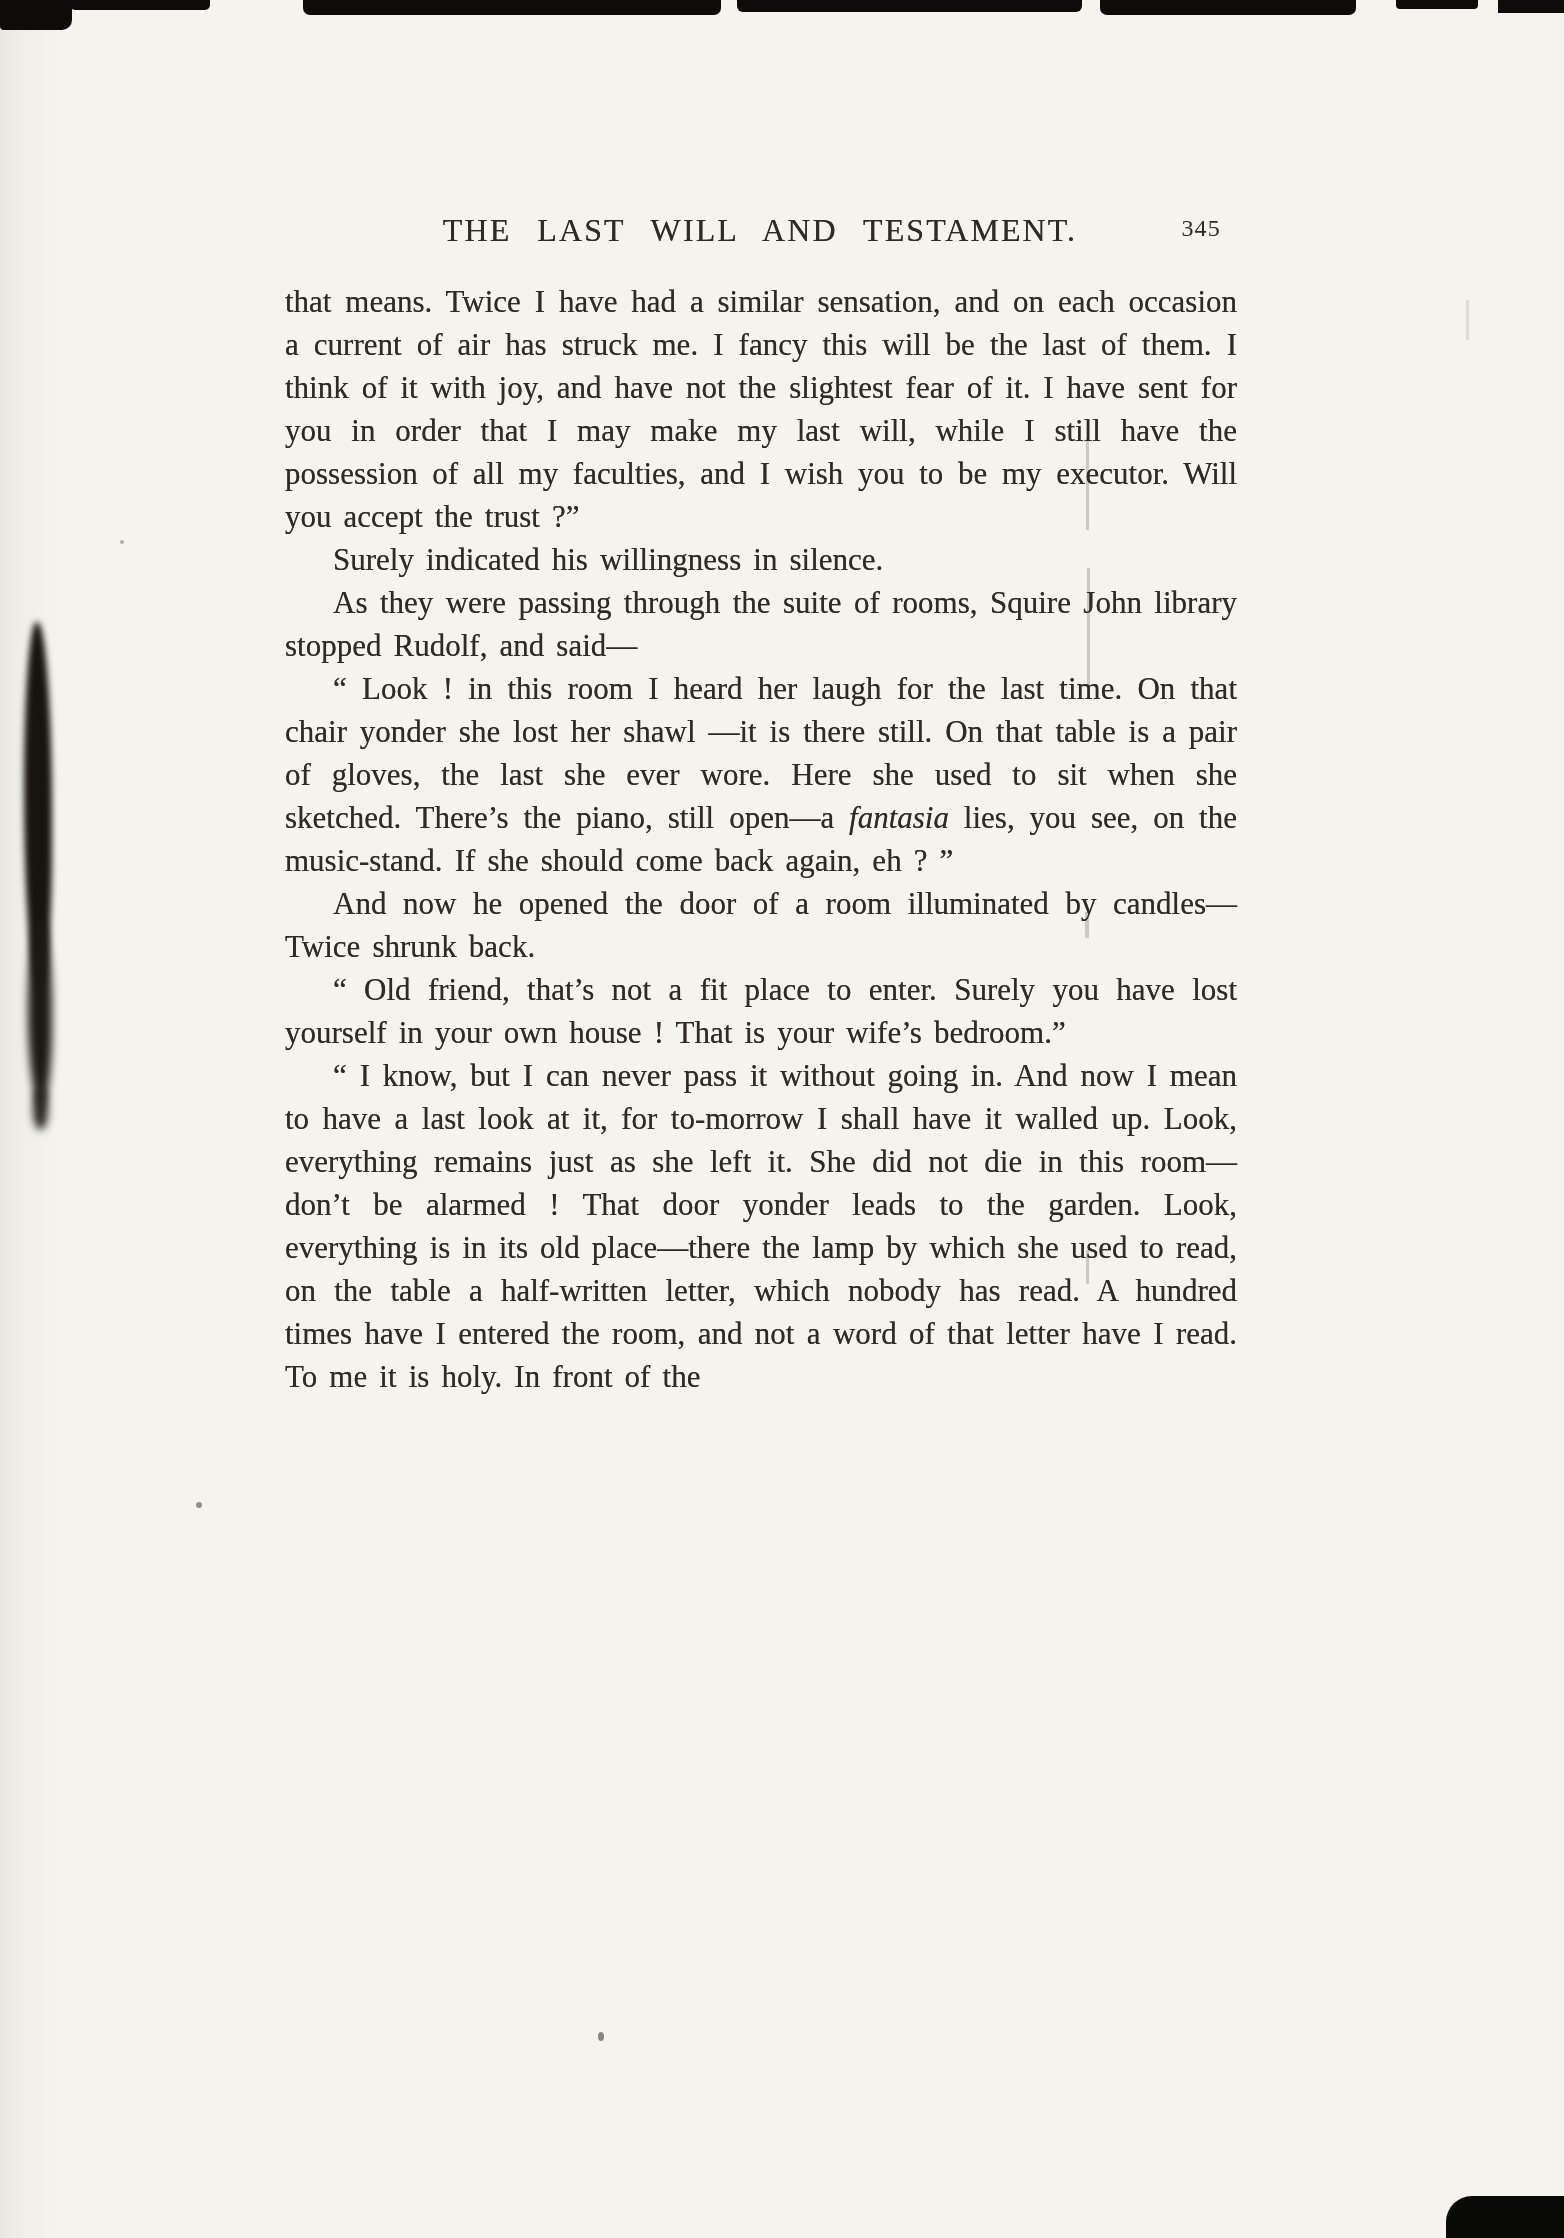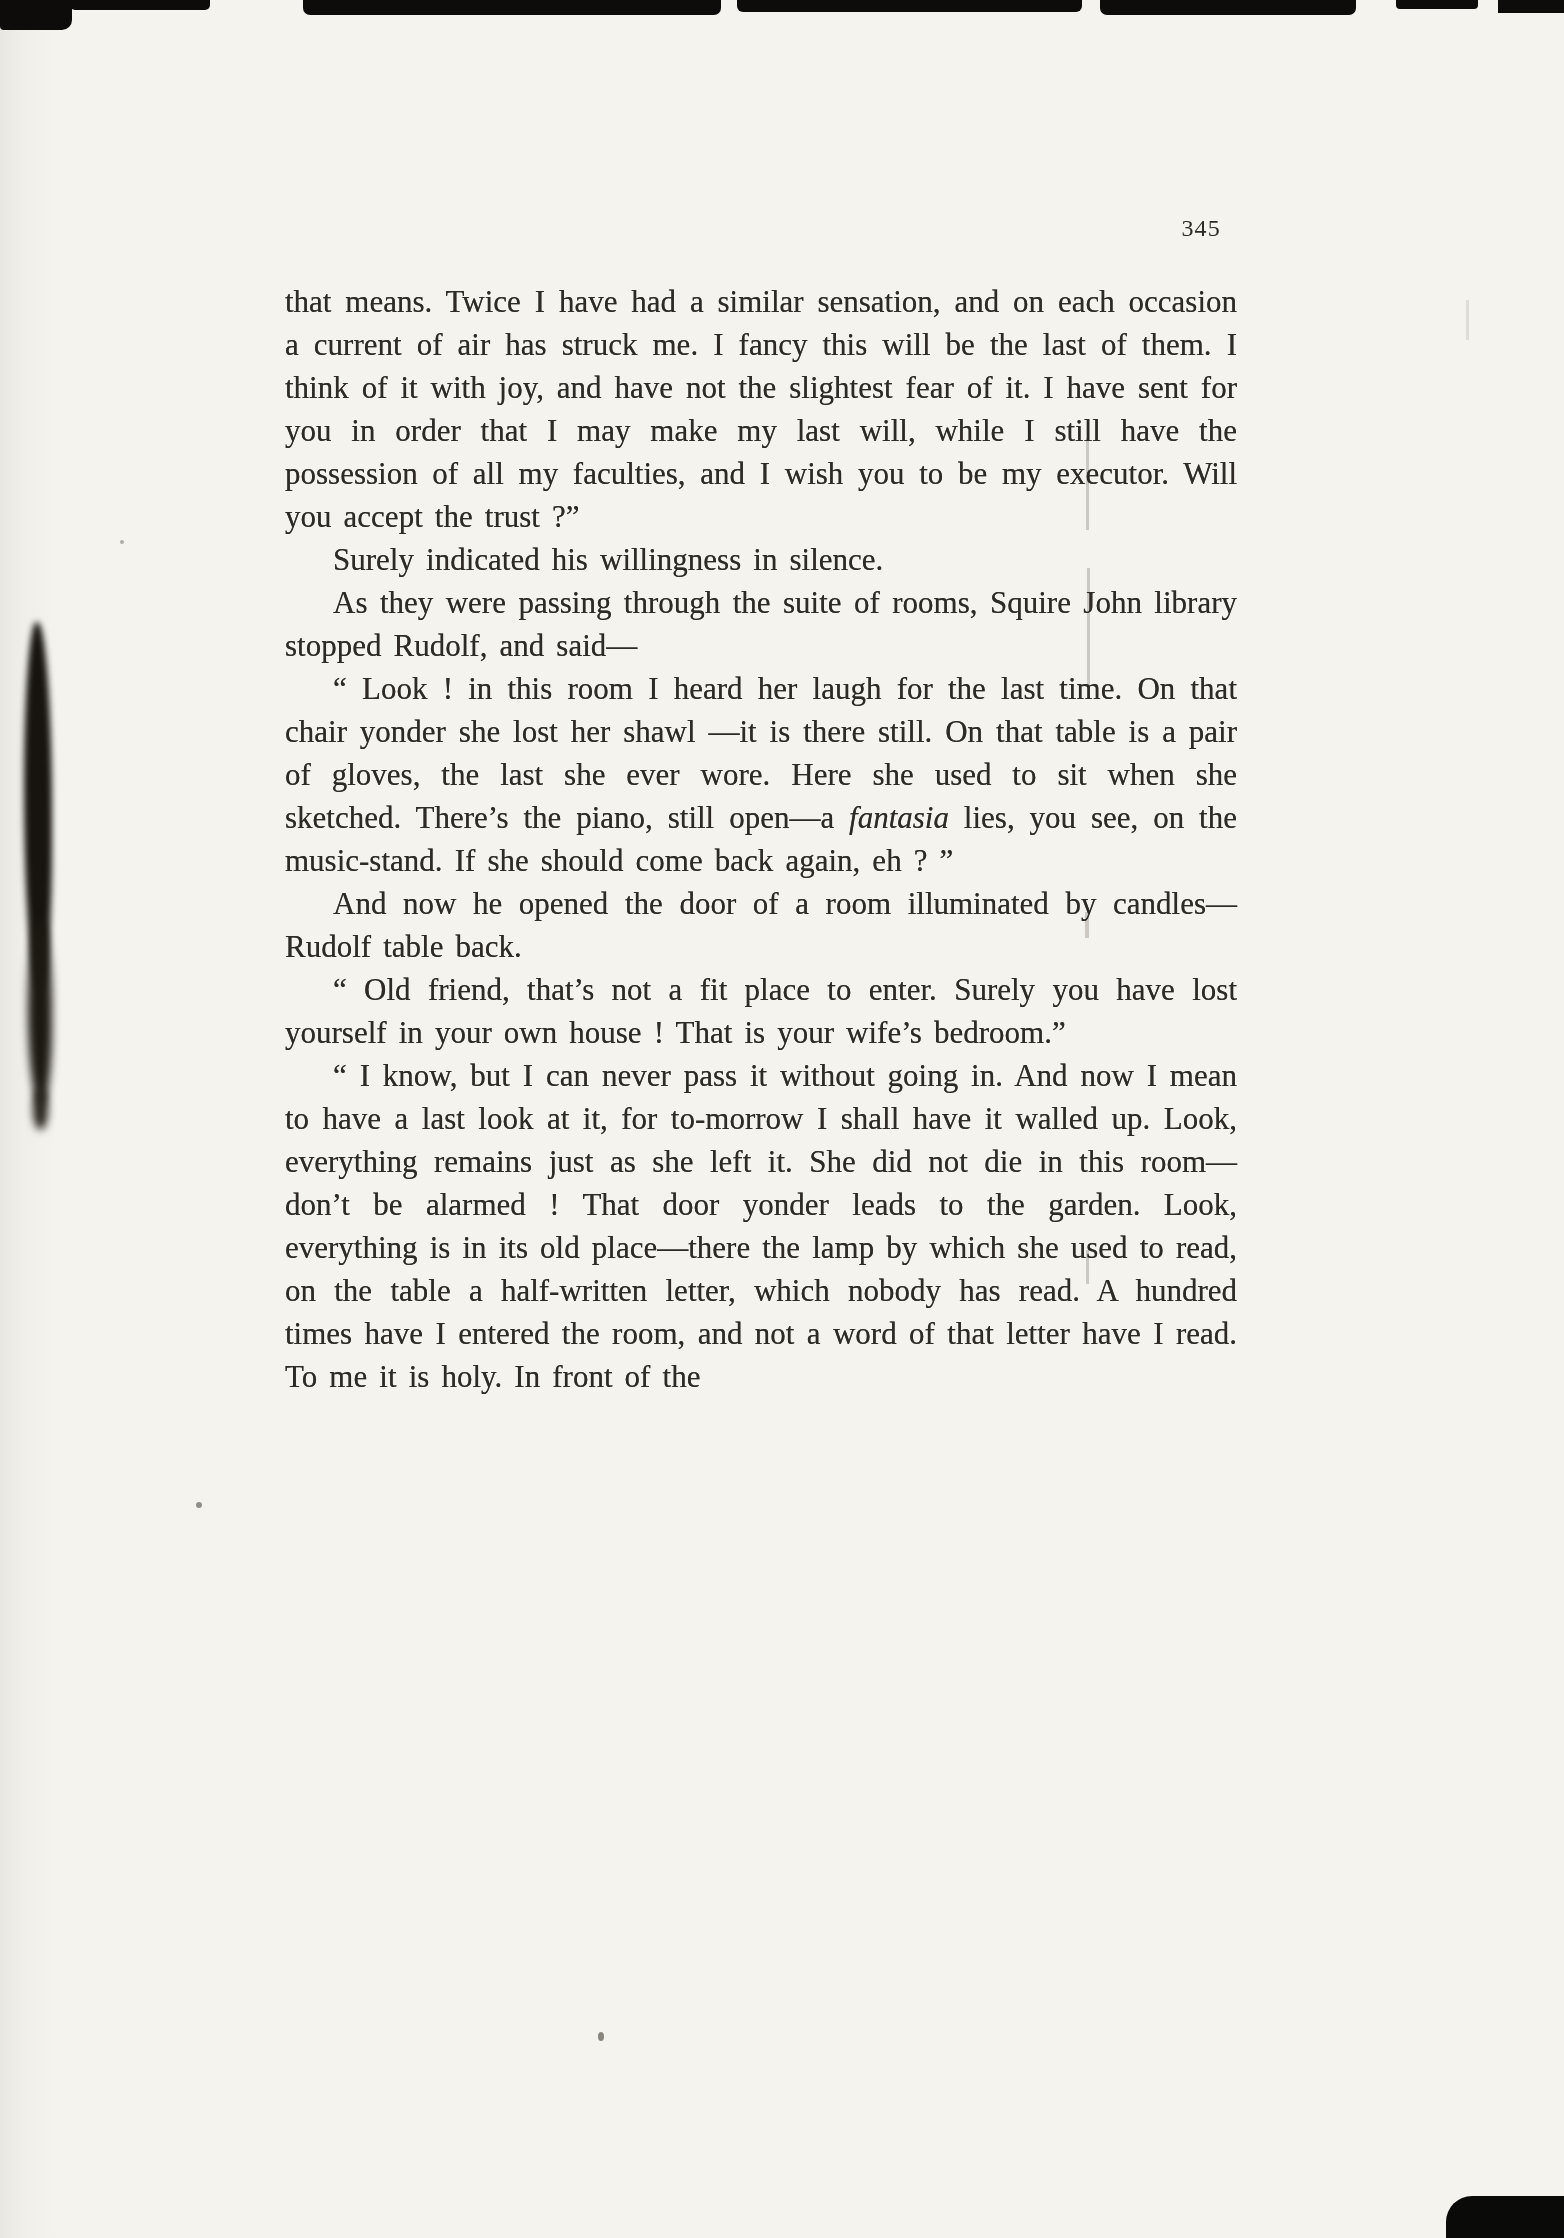--- a/index.html
+++ b/index.html
@@ -138,26 +138,27 @@
   <div class="artifact faint faint-line-1"></div>
   <div class="artifact faint faint-line-2"></div>
   <div class="artifact faint faint-mark-1"></div>
   <div class="artifact faint faint-mark-2"></div>
   <div class="artifact speck-1"></div>
   <div class="artifact speck-2"></div>
   <div class="artifact speck-3"></div>
   <div class="artifact speck-4"></div>
 
   <div class="header">
+    <span class="title">THE LAST WILL AND TESTAMENT.</span>
     <span class="page-number">345</span>
   </div>
 
   <div class="text-block">
       <p class="para"><span>that means.  Twice I have had a similar sensation, and on each occasion a current of air has struck me.  I fancy this will be the last of them.  I think of it with joy, and have not the slightest fear of it.  I have sent for you in order that I may make my last will, while I still have the possession of all my faculties, and I wish you to be my executor.  Will you accept the trust ?”</span></p>
       <p class="para indent"><span>Surely indicated his willingness in silence.</span></p>
       <p class="para indent"><span>As they were passing through the suite of rooms, Squire John library stopped Rudolf, and said—</span></p>
       <p class="para indent"><span>“ Look !  in this room I heard her laugh for the last time.  On that chair yonder she lost her shawl —it is there still.  On that table is a pair of gloves, the last she ever wore.  Here she used to sit when she sketched.  There’s the piano, still open—a </span><span class="italic">fantasia</span><span> lies, you see, on the music-stand.  If she should come back again, eh ? ”</span></p>
-      <p class="para indent"><span>And now he opened the door of a room illuminated by candles—Rudolf table back.</span></p>
+      <p class="para indent"><span>And now he opened the door of a room illuminated by candles—Twice shrunk back.</span></p>
       <p class="para indent"><span>“ Old friend, that’s not a fit place to enter. Surely you have lost yourself in your own house ! That is your wife’s bedroom.”</span></p>
       <p class="para indent"><span>“ I know, but I can never pass it without going in.  And now I mean to have a last look at it, for to-morrow I shall have it walled up.  Look, everything remains just as she left it.  She did not die in this room—don’t be alarmed !  That door yonder leads to the garden.  Look, everything is in its old place—there the lamp by which she used to read, on the table a half-written letter, which nobody has read.  A hundred times have I entered the room, and not a word of that letter have I read.  To me it is holy.  In front of the</span></p>
     </div>
 
 </div>
 
 </body></html>

